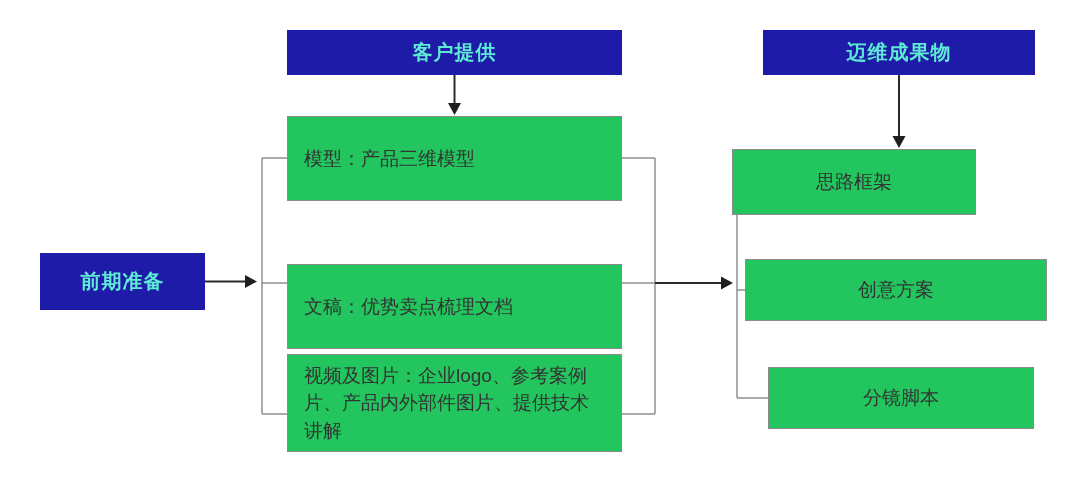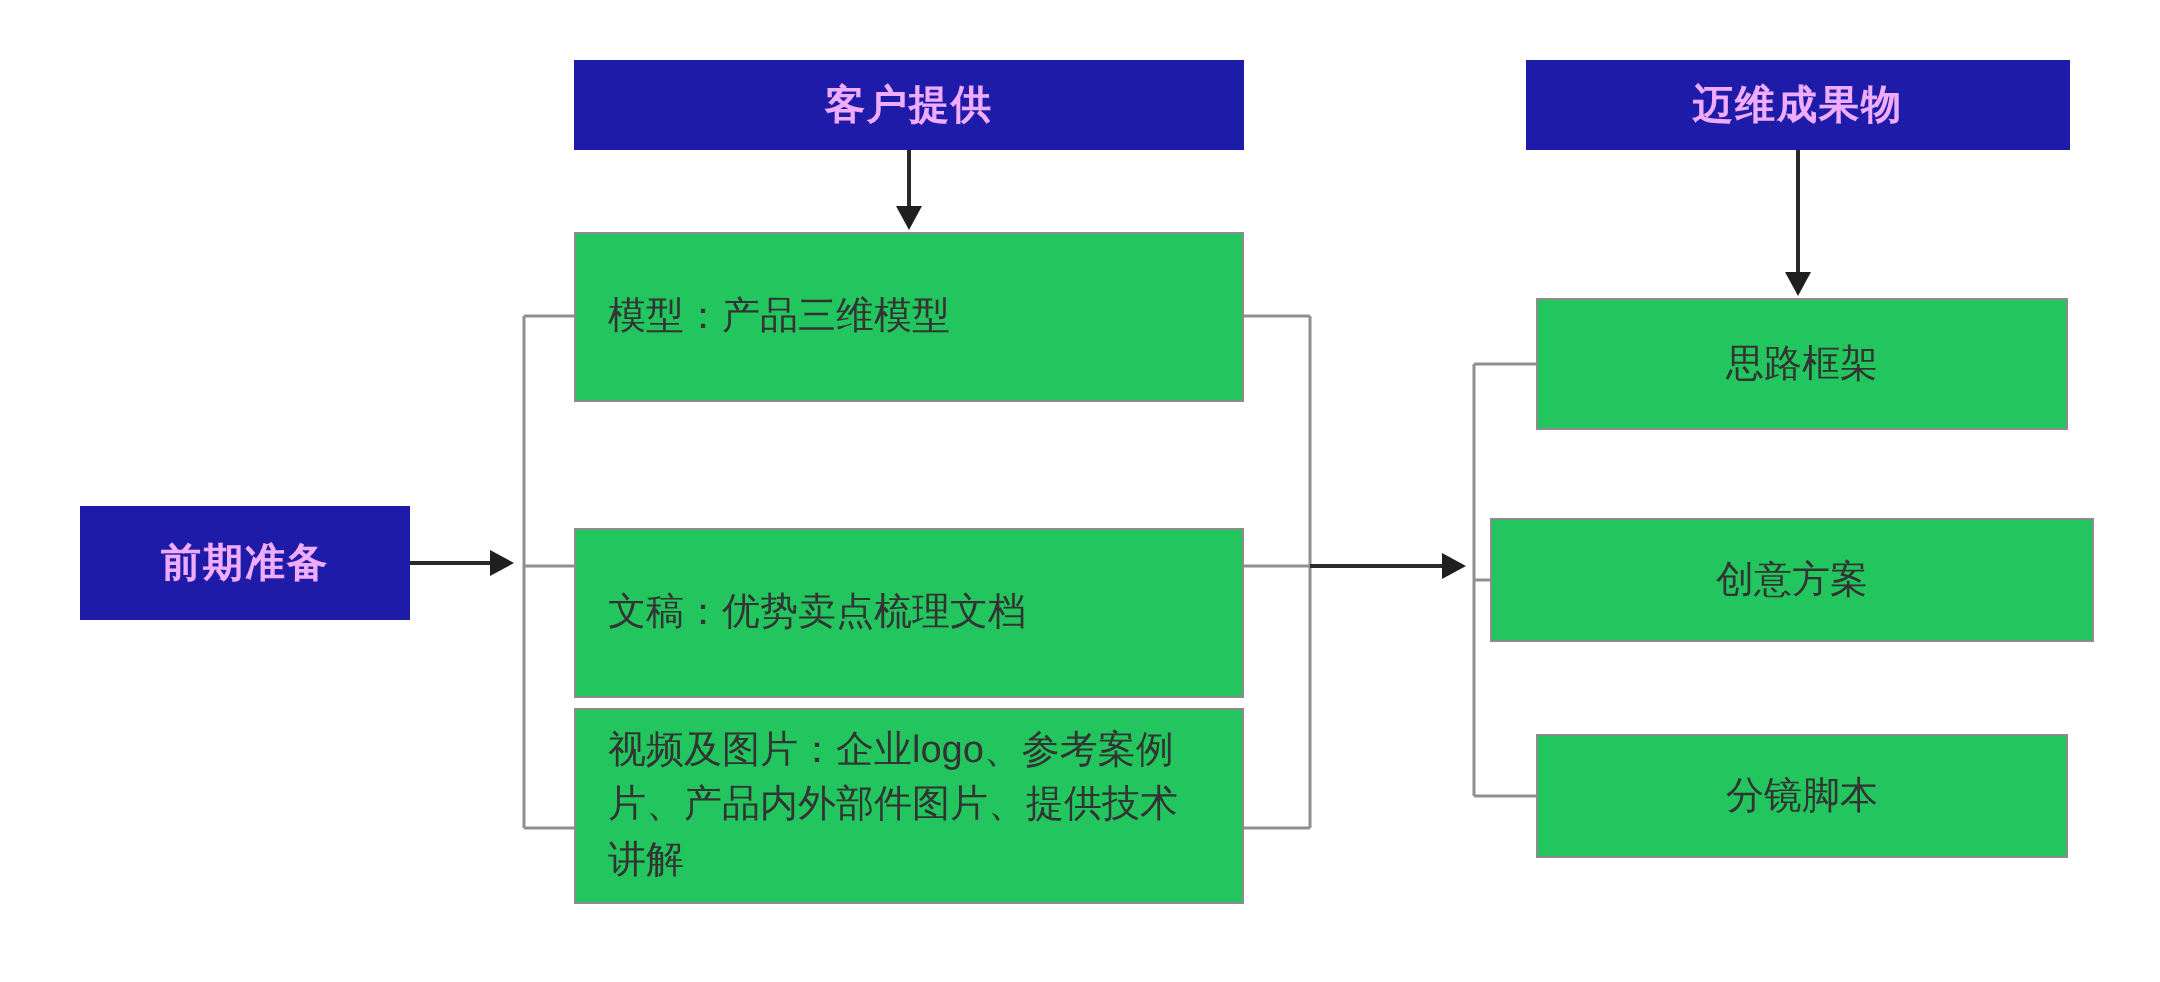--- a/index.html
+++ b/index.html
@@ -23,21 +23,21 @@
     height: 491px;
   }
   .node {
     position: absolute;
     box-sizing: border-box;
     display: flex;
     align-items: center;
   }
   .blue-box {
     background: #1e1ba9;
-    color: #f0abfc;
+    color: #5eead4;
     font-weight: bold;
     font-size: 20px;
     justify-content: center;
     text-align: center;
     letter-spacing: 1px;
   }
   .white-box {
     background: #22c55e;
     border: 1px solid #8c8c8c;
     color: #333333;
@@ -52,21 +52,21 @@
     justify-content: center;
     text-align: center;
   }
   
   .pos-prep        { left: 40px;  top: 253px; width: 165px; height: 57px; }
   .pos-client-hdr  { left: 287px; top: 30px;  width: 335px; height: 45px; }
   .pos-deliv-hdr   { left: 763px; top: 30px;  width: 272px; height: 45px; }
   .pos-model       { left: 287px; top: 116px; width: 335px; height: 85px; }
   .pos-doc         { left: 287px; top: 241px; width: 335px; height: 85px; margin-top: 23px; }
   .pos-media       { left: 287px; top: 354px; width: 335px; height: 98px; }
-  .pos-frame       { left: 768px; top: 149px; width: 266px; height: 66px; }
+  .pos-frame       { left: 732px; top: 149px; width: 244px; height: 66px; }
   .pos-idea        { left: 745px; top: 259px; width: 302px; height: 62px; }
   .pos-storyboard  { left: 768px; top: 367px; width: 266px; height: 62px; }
 </style>
 </head>
 <body>
 
 <div class="canvas">
 
   <svg class="connector-layer" viewBox="0 0 1080 491" xmlns="http://www.w3.org/2000/svg">
 

